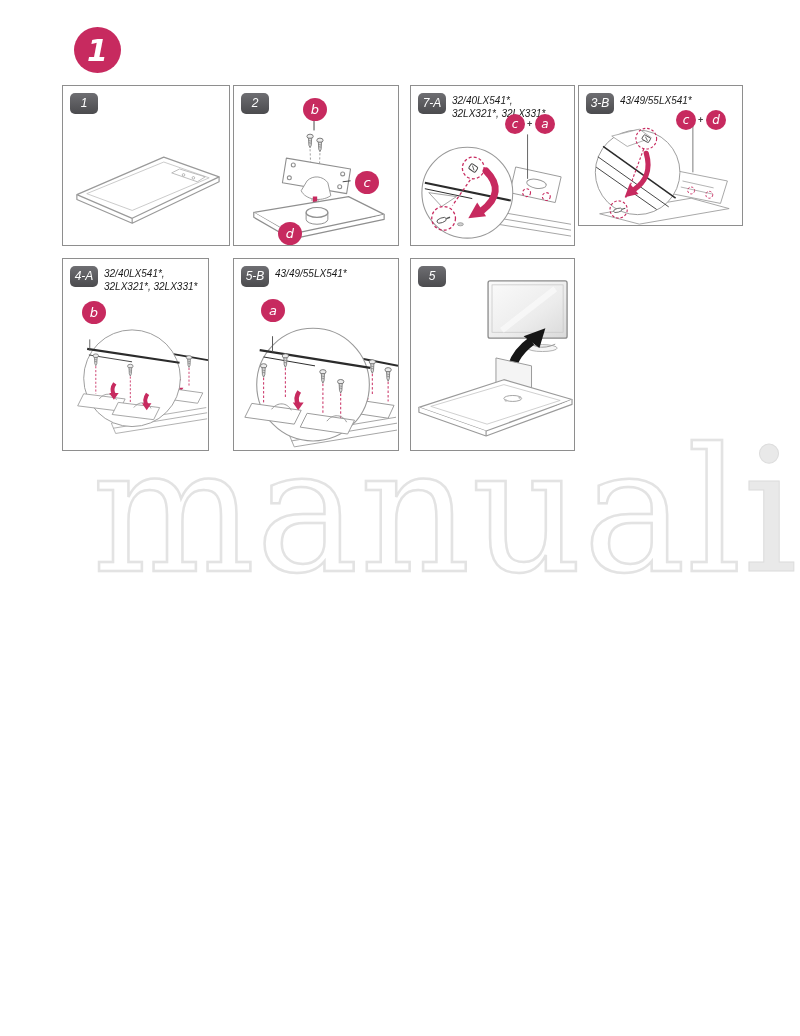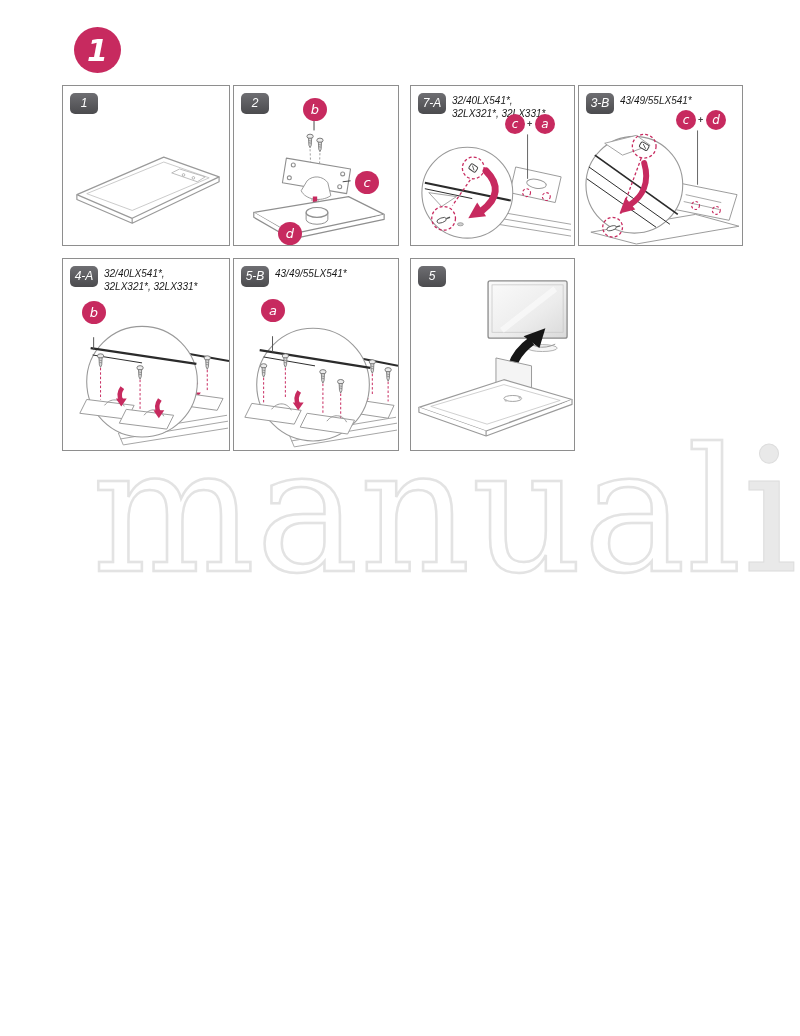--- a/index.html
+++ b/index.html
@@ -192,21 +192,21 @@
     </div>
     <div class="callout co-20" style="left:94px;top:28px;">
         <span>c</span>
       </div>
     <div class="plus" style="left:116px;top:33px;">+</div>
     <div class="callout co-20" style="left:124px;top:28px;">
         <span>a</span>
       </div>
   </section>
 
-  <section class="panel" style="left:578px;top:85px;width:165px;height:161px;">
+  <section class="panel" style="left:578px;top:85px;width:165px;height:141px;">
     <svg class="art" viewBox="0 0 165 161">
 
       <g stroke="#9a9a9a" fill="#ffffff" stroke-width="1" stroke-linejoin="round">
         <polygon points="12,148 118,130 162,142 58,160"></polygon>
         <polygon points="100,98 160,110 152,136 92,124"></polygon>
         <line x1="108" y1="110" x2="144" y2="118" stroke="#a8a8a8"></line>
         <line x1="106" y1="117" x2="142" y2="125" stroke="#a8a8a8"></line>
       </g>
       <g stroke="#C72A5F" stroke-width="1.1" stroke-dasharray="2.6,2" fill="none">
         <circle cx="118" cy="121" r="4"></circle>
@@ -245,21 +245,21 @@
     </div>
     <div class="callout co-20" style="left:97px;top:24px;">
         <span>c</span>
       </div>
     <div class="plus" style="left:119px;top:29px;">+</div>
     <div class="callout co-20" style="left:127px;top:24px;">
         <span>d</span>
       </div>
   </section>
 
-  <section class="panel" style="left:62px;top:258px;width:168px;height:193px;">
+  <section class="panel" style="left:62px;top:258px;width:147px;height:193px;">
     <svg class="art" viewBox="0 0 168 193">
 
       <g>
         <line x1="128" y1="96" x2="168" y2="103" stroke="#2b2b2b" stroke-width="2"></line>
         <use href="#screw-v" x="146" y="100"></use>
         <line x1="146" y1="112" x2="146" y2="134" stroke="#C72A5F" stroke-width="1" stroke-dasharray="2.5,2"></line>
         <use href="#pink-arrow-s" x="135" y="132"></use>
         <polygon points="126,136 162,141 156,153 120,148" fill="#ffffff" stroke="#9a9a9a" stroke-width="1"></polygon>
       </g>
 

